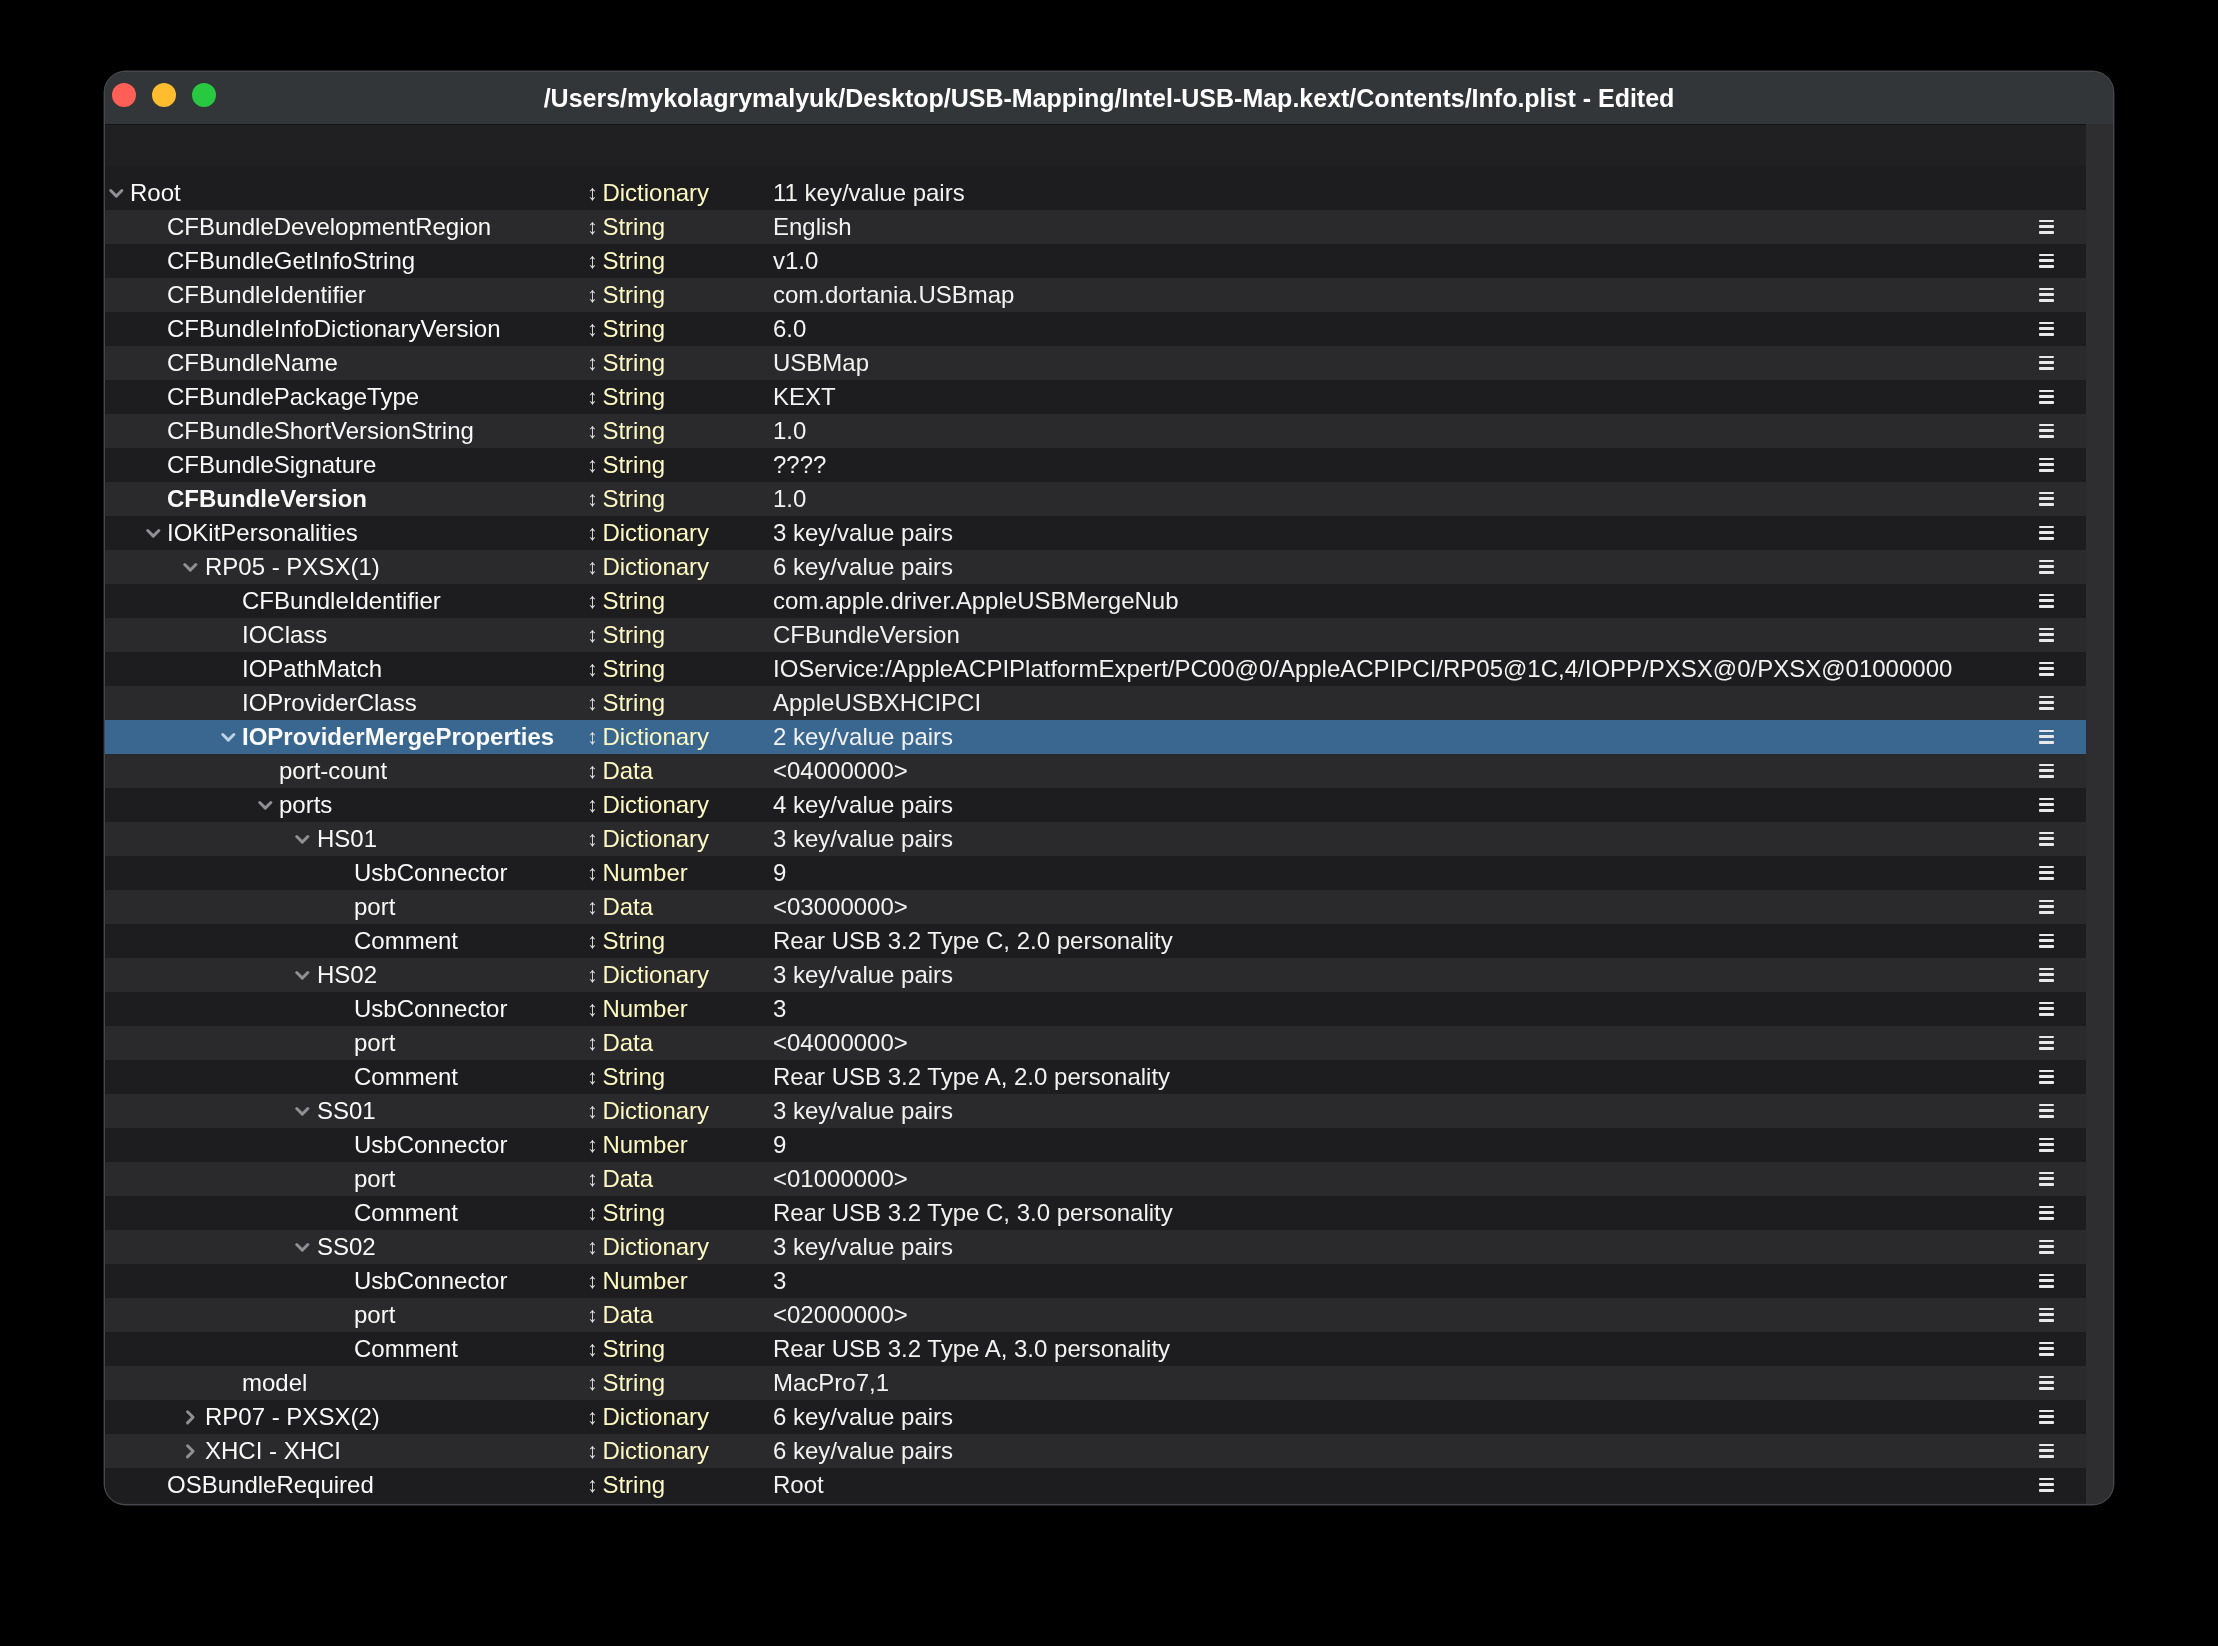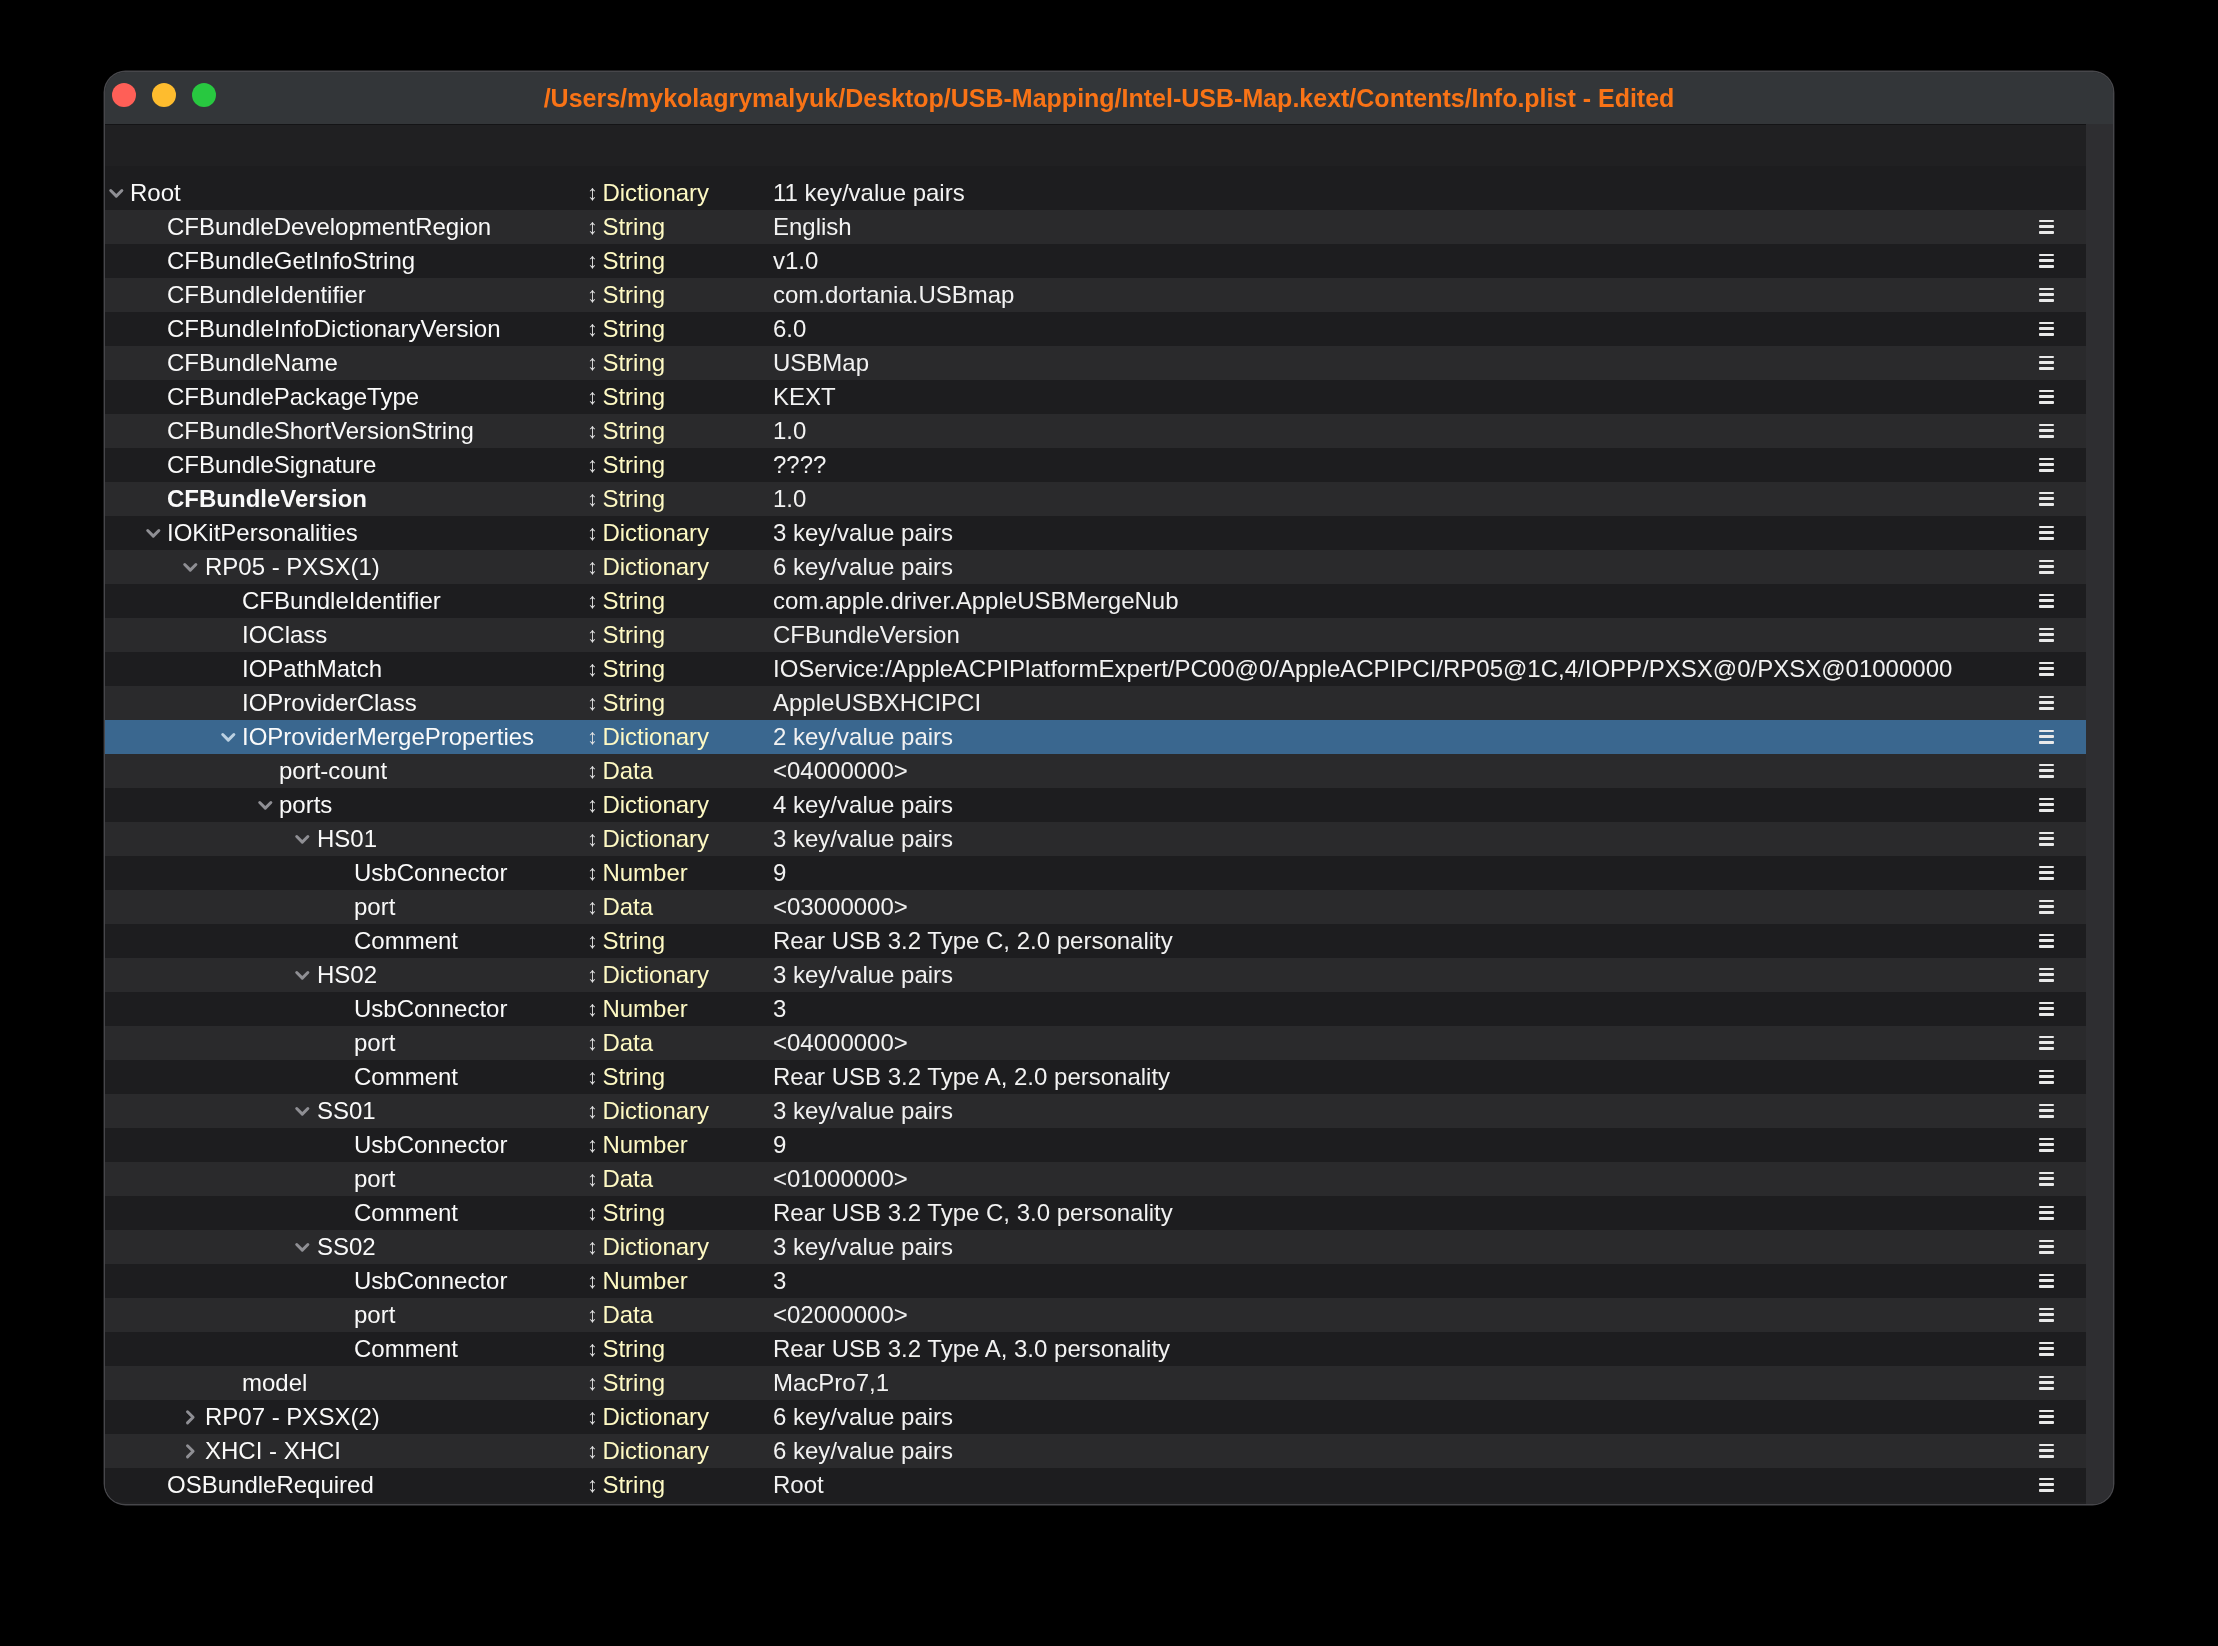--- a/index.html
+++ b/index.html
@@ -5,21 +5,21 @@
   html,body{margin:0;padding:0;background:#000;}
   .stage{position:relative;width:2219px;height:1646px;background:#000;overflow:hidden;
          font-family:"Liberation Sans","DejaVu Sans",sans-serif;-webkit-font-smoothing:antialiased;}
   .window{position:absolute;left:105px;top:72px;width:2008px;height:1432px;border-radius:20.5px;
           background:#202022;overflow:hidden;box-shadow:0 0 0 1.4px #47474b, 0 28px 65px rgba(0,0,0,.7);}
   
   .titlebar{position:relative;height:52px;background:var(--titlebar,#333639);border-bottom:1.9px solid #141416;}
   .traffic{position:absolute;left:6.5px;top:11.2px;display:flex;gap:16px;}
   .light{width:24px;height:24px;border-radius:50%;}
   .title{position:absolute;left:0;right:0;top:0;height:56px;line-height:52px;text-align:center;
-         color:#f97316;font-size:25px;font-weight:700;white-space:nowrap;}
+         color:#ffffff;font-size:25px;font-weight:700;white-space:nowrap;}
   
   .header{position:relative;height:42px;background:var(--header,#242427);border-bottom:1.9px solid #131315;}
   .hlabel{position:absolute;top:0;height:42px;line-height:42px;color:#d9d9d9;font-size:23px;
           transform:translateX(-50%);white-space:nowrap;}
   .hsep{position:absolute;top:7.5px;width:1.9px;height:27px;background:#3d3d41;}
   
   .body{position:absolute;left:0;top:94px;width:2008px;bottom:0;}
   .rows{position:absolute;left:0;top:0;width:1981px;padding-top:10.3px;background:#1d1d1f;}
   .row{position:relative;width:1981px;height:34px;white-space:nowrap;}
   .row.even{background:var(--rowdark,#1d1d1f);}
@@ -288,21 +288,21 @@
               <i></i>
               <i></i>
             </span>
   </div>
           <div class="row even selected">
     <span class="chev" style="left: 114px;">
       <svg width="18.6" height="18.6" viewBox="0 0 20 20">
                 <polyline points="4,7 10,13 16,7" fill="none" stroke="#bcd1e2" stroke-width="3.2" stroke-linecap="round" stroke-linejoin="round"></polyline>
               </svg>
     </span>
-    <span class="cell-key" style="left: 137px;">IOProviderMergeProperties</span>
+    <span class="cell-key" style="left: 137px; font-weight: bold;">IOProviderMergeProperties</span>
     <span class="typewrap">
       <span class="stepper">↕</span>
       <span class="cell-type">Dictionary</span>
     </span>
     <span class="cell-value">2 key/value pairs</span>
     <span class="menu">
               <i></i>
               <i></i>
               <i></i>
             </span>

